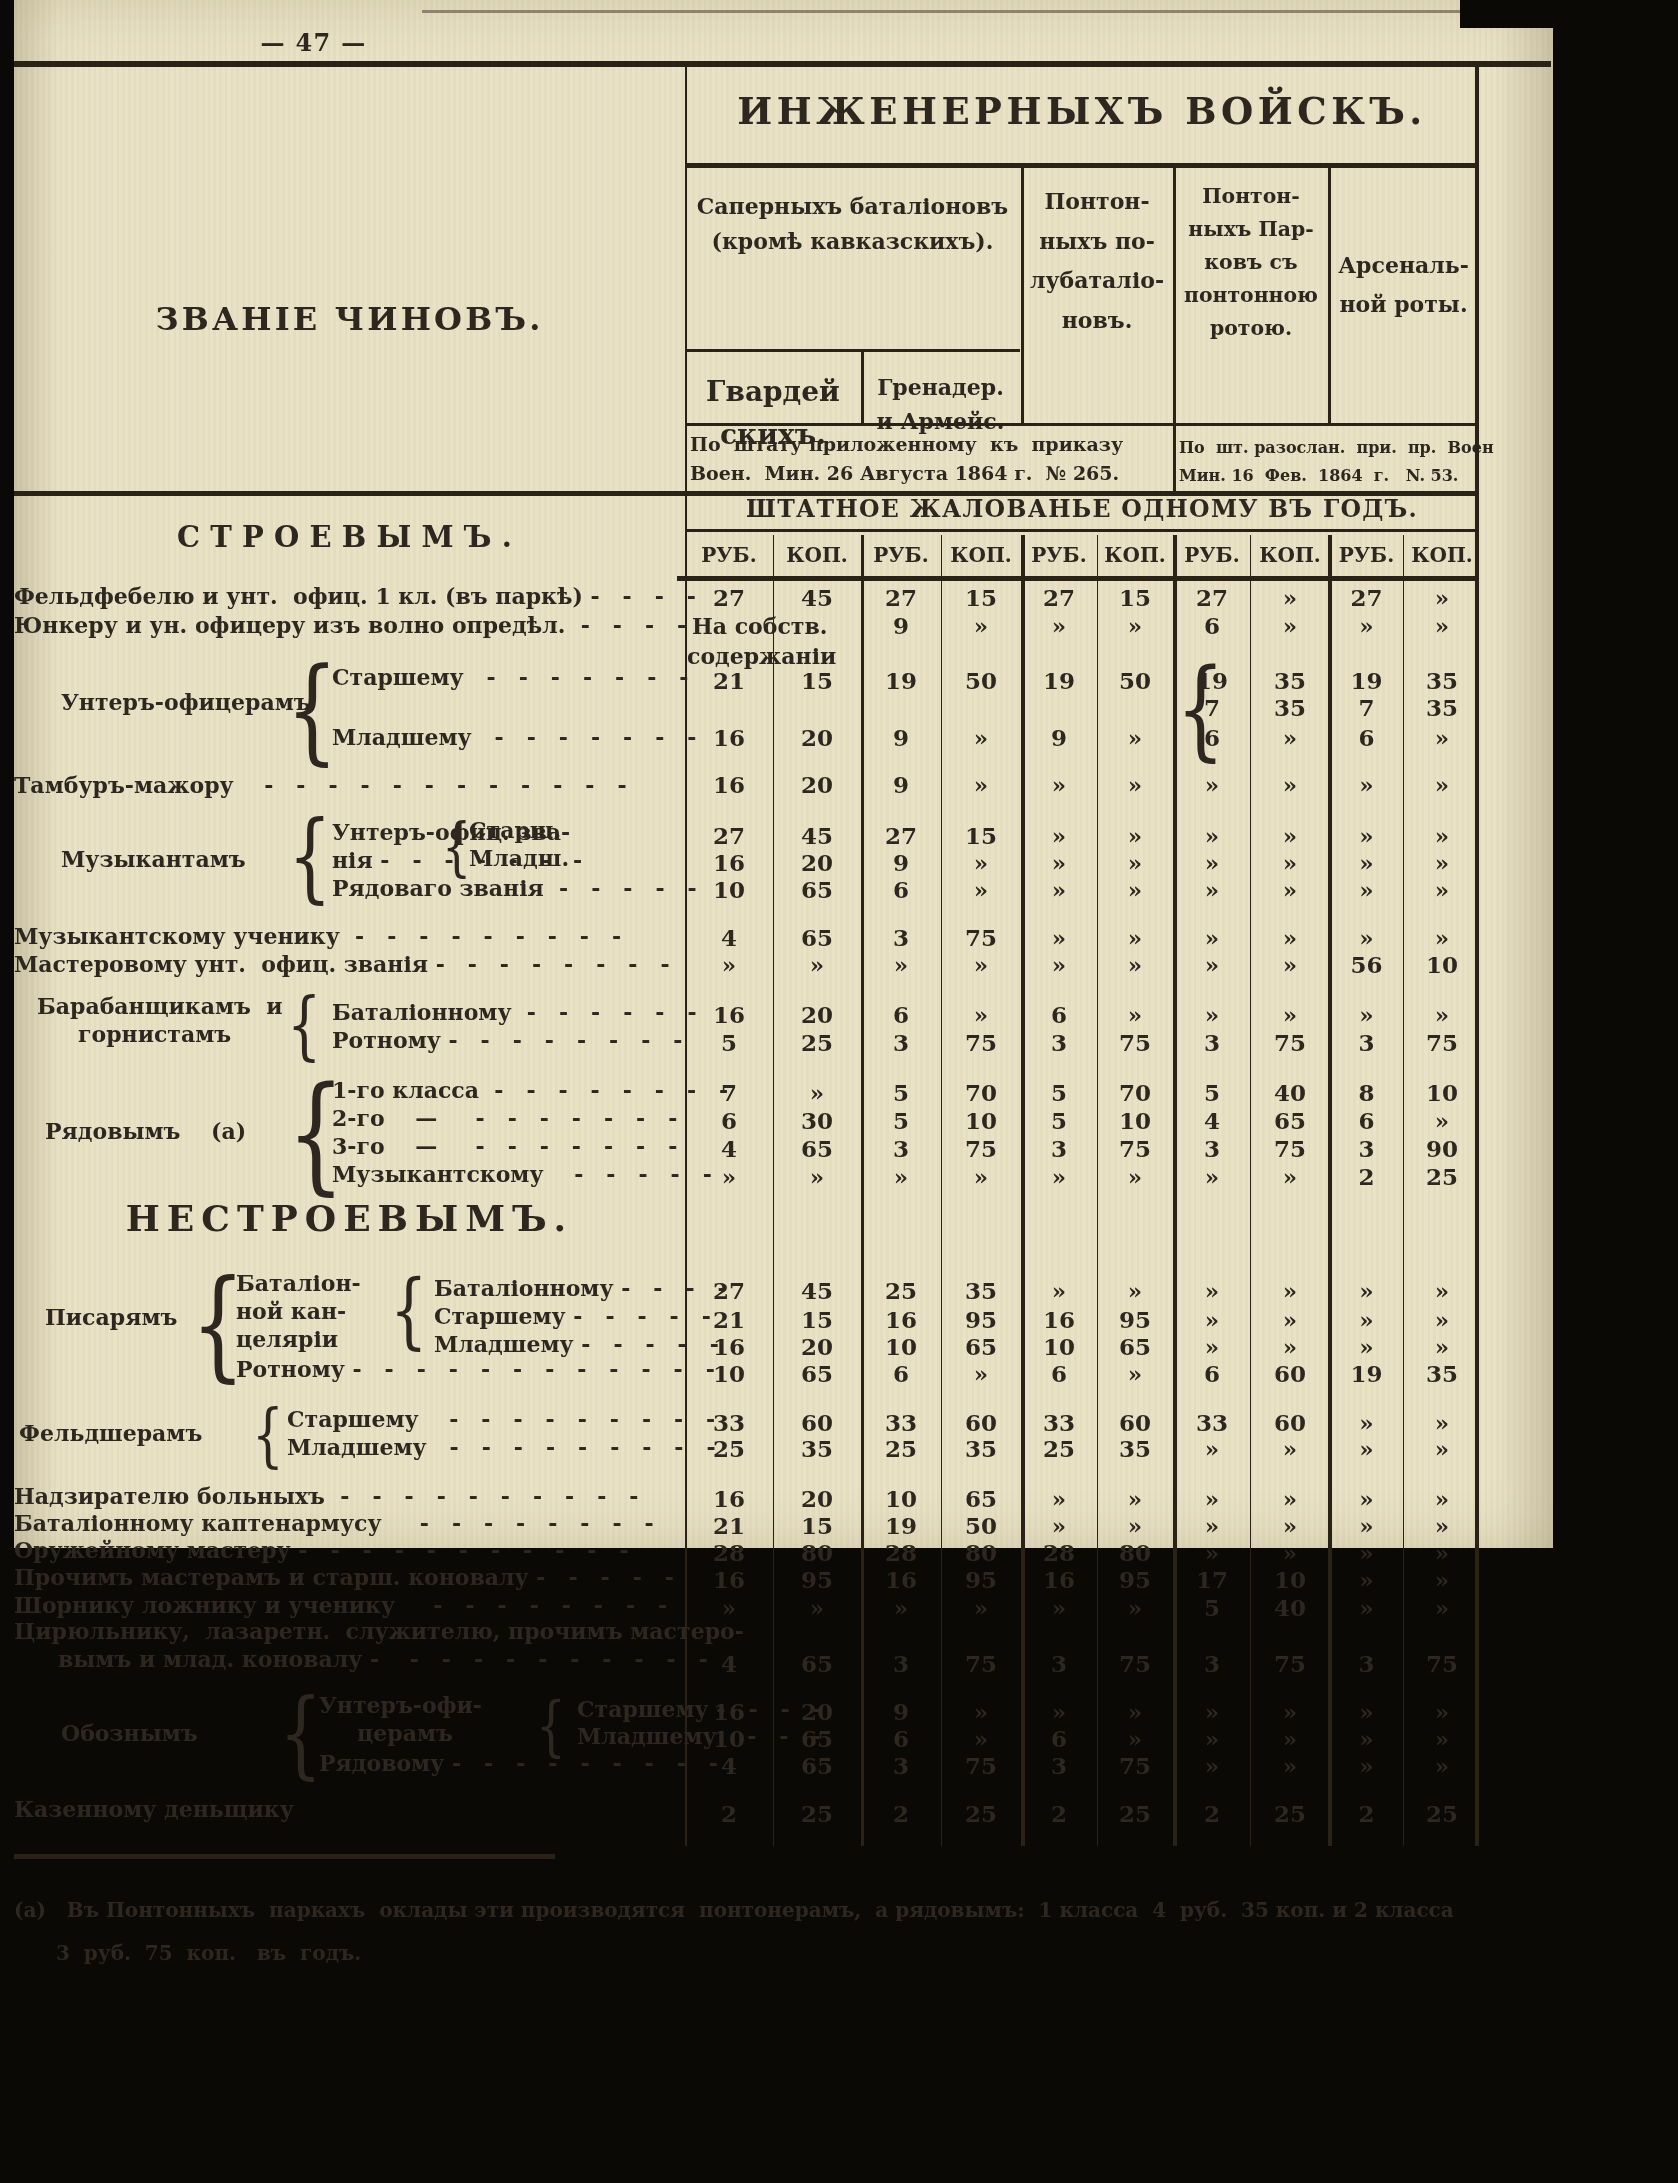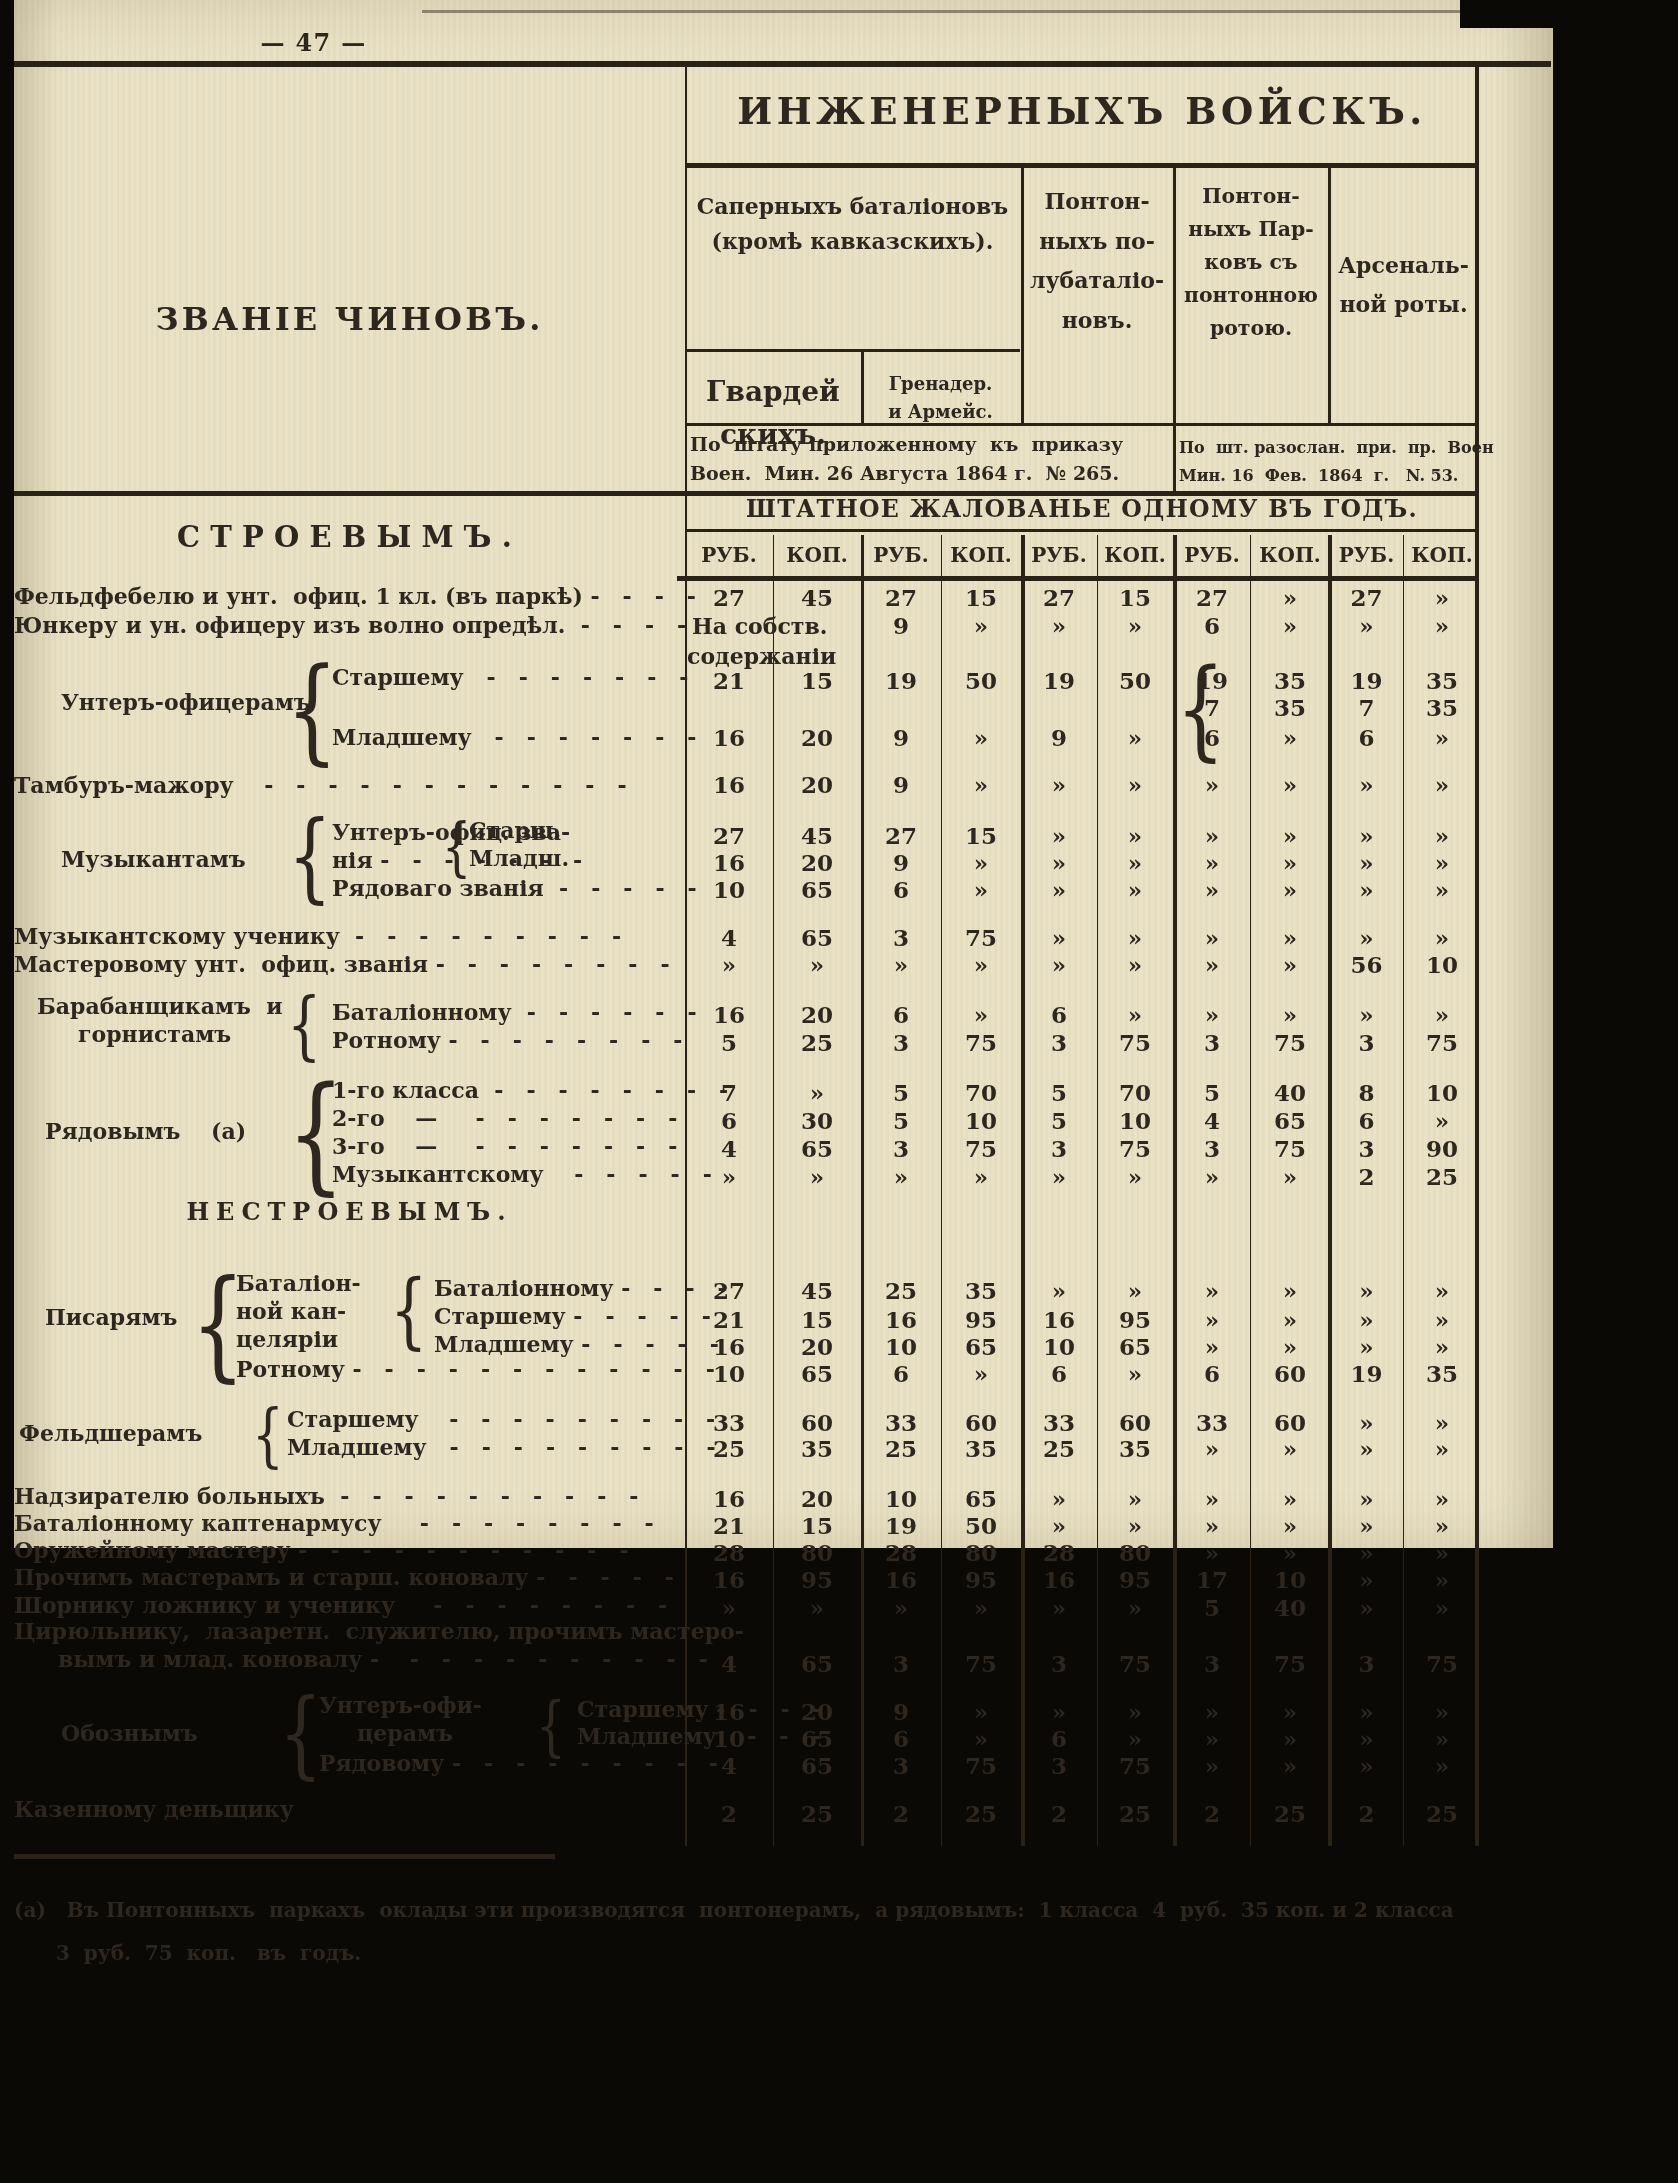--- a/index.html
+++ b/index.html
@@ -28,31 +28,31 @@
 <div id="stage">
   <div id="paper">
 
     <div class="abs ctr" style="left:210px;top:28px;width:179px;font-weight:700;font-size:24px;letter-spacing:1.3px;">—  47  —</div>
 
     <div class="abs hline" style="left:408px;top:10.2px;width:1129px;height:3.2px;opacity:.45;"></div>
     <div class="abs hline" style="left:0;top:61px;width:1537px;height:5.7px;"></div>
 
     <div class="abs ctr" style="left:0;top:300px;width:671px;font-weight:700;font-size:32px;letter-spacing:3.2px;">ЗВАНІЕ ЧИНОВЪ.</div>
     <div class="abs ctr" style="left:0;top:520px;width:671px;font-weight:700;font-size:29px;letter-spacing:10.2px;">СТРОЕВЫМЪ.</div>
-    <div class="abs ctr" style="left:0;top:1197px;width:671px;font-weight:700;font-size:24px;letter-spacing:7px;">НЕСТРОЕВЫМЪ.</div>
+    <div class="abs ctr" style="left:0;top:1197px;width:671px;font-weight:700;font-size:36px;letter-spacing:7px;">НЕСТРОЕВЫМЪ.</div>
 
     <div class="abs ctr" style="left:671px;top:89px;width:794px;font-weight:700;font-size:37px;letter-spacing:4.5px;">ИНЖЕНЕРНЫХЪ ВОЙСКЪ.</div>
     <div class="abs hline" style="left:671px;top:163px;width:794px;height:4.5px;"></div>
 
     <div class="abs ctr pre" style="left:671px;top:189px;width:335px;font-weight:700;font-size:22px;line-height:1.6;">Саперныхъ баталіоновъ
 (кромѣ кавказскихъ).</div>
     <div class="abs hline" style="left:671px;top:349px;width:335px;height:2.6px;"></div>
     <div class="abs ctr pre" style="left:671px;top:370px;width:176px;font-weight:700;font-size:28px;line-height:1.55;">Гвардей
 скихъ.</div>
-    <div class="abs ctr pre" style="left:847px;top:370px;width:159px;font-weight:700;font-size:18px;line-height:1.55;">Гренадер.
+    <div class="abs ctr pre" style="left:847px;top:370px;width:159px;font-weight:700;font-size:22px;line-height:1.55;">Гренадер.
 и Армейс.</div>
     <div class="abs ctr pre" style="left:1007px;top:182px;width:152px;font-weight:700;font-size:22px;line-height:1.8;">Понтон-
 ныхъ по-
 лубаталіо-
 новъ.</div>
     <div class="abs ctr pre" style="left:1159px;top:180px;width:156px;font-weight:700;font-size:20.4px;line-height:1.62;">Понтон-
 ныхъ Пар-
 ковъ съ
 понтонною
 ротою.</div>

